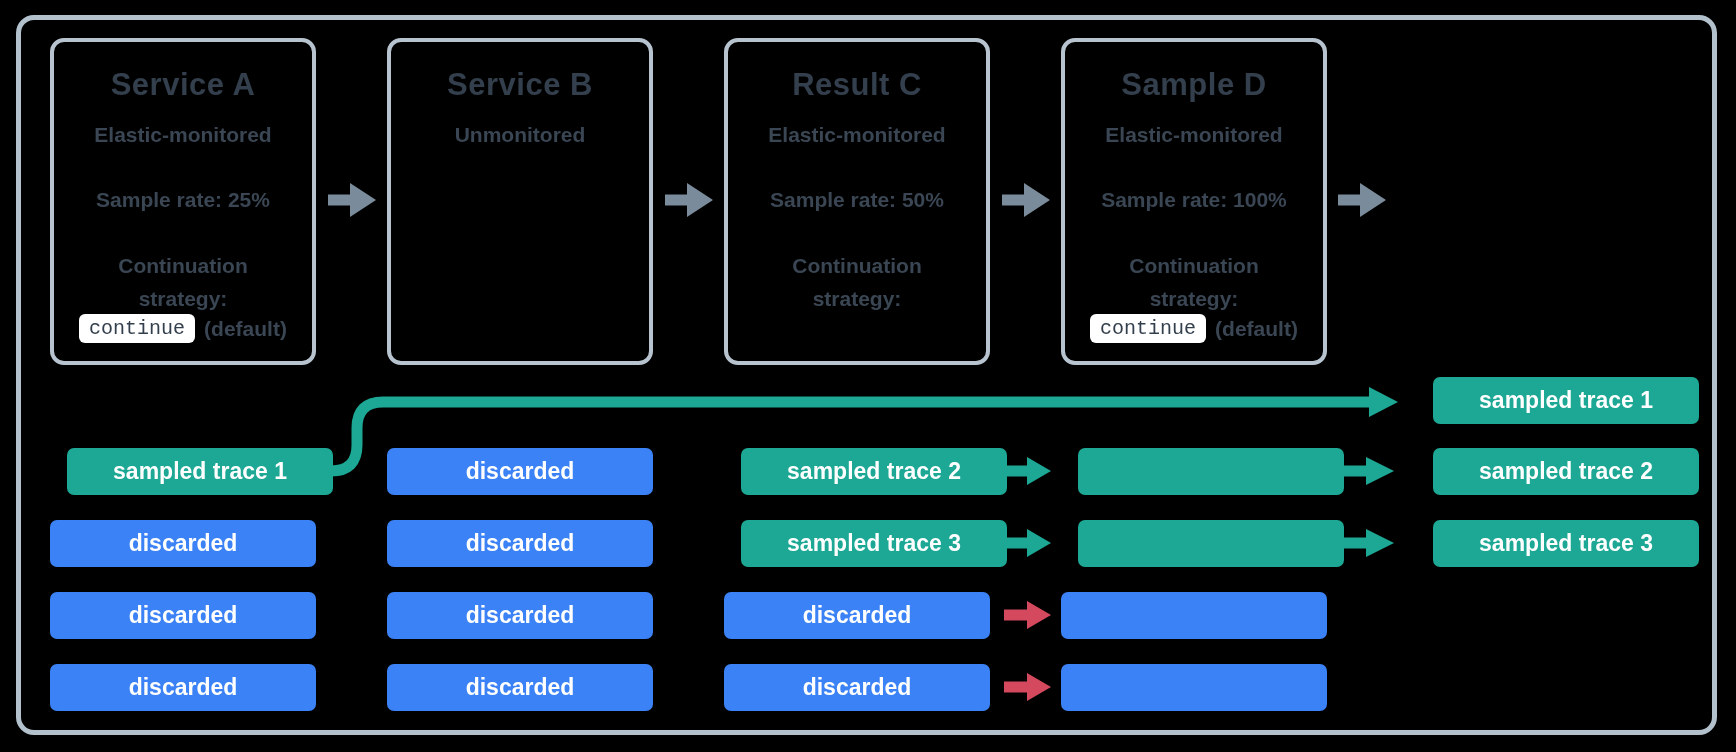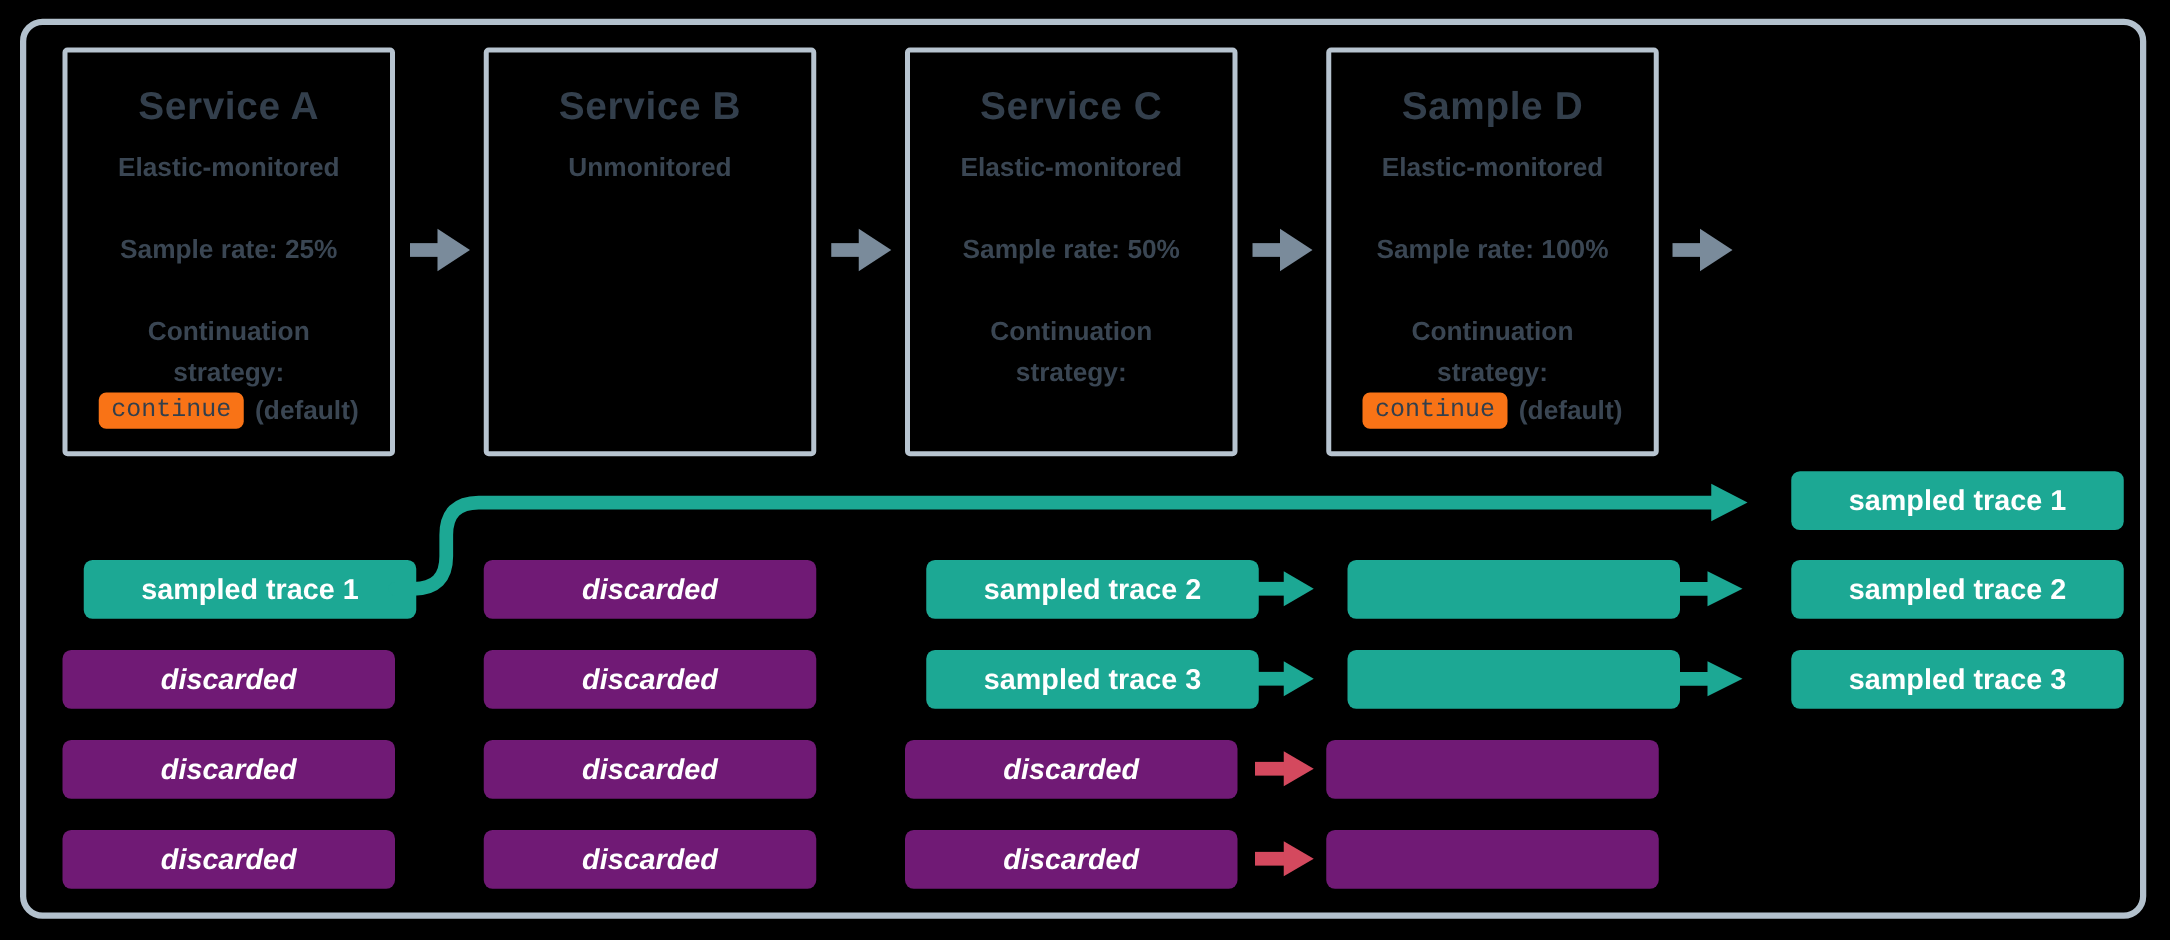--- a/index.html
+++ b/index.html
@@ -1,42 +1,42 @@
 <!DOCTYPE html>
 <html><head>
 <meta charset="utf-8">
 <style>
   html,body{margin:0;padding:0;background:#000;}
   .canvas{position:relative;width:1736px;height:752px;background:#000;
           font-family:"Liberation Sans",sans-serif;overflow:hidden;}
   .outer{position:absolute;left:16px;top:15px;width:1701px;height:720px;
          border:5px solid #B3C1CD;border-radius:18px;box-sizing:border-box;}
   .svc{position:absolute;top:38px;width:266px;height:327px;border:4px solid #B7C4D0;
-       border-radius:4px;box-sizing:border-box;}
+       border-radius:14px;box-sizing:border-box;}
   .svc-a{left:50px}.svc-b{left:387px}.svc-c{left:724px}.svc-d{left:1061px}
   .line{position:absolute;left:0;width:100%;text-align:center;color:#3A4653;font-weight:bold;}
   .svc-title{top:25px;font-size:31px;color:#333F4C;letter-spacing:.5px;}
   .svc-mon{top:81px;font-size:21px;}
   .svc-sample{top:146px;font-size:21px;}
   .svc-cont1{top:212px;font-size:21px;}
   .svc-cont2{top:245px;font-size:21px;}
   .chip-row{position:absolute;top:272px;left:0;width:100%;display:flex;
             justify-content:center;align-items:center;gap:9px;}
   .chip{font-family:"Liberation Mono",monospace;font-size:20px;color:#333F4C;
-        background:#f97316;border-radius:6px;padding:3px 10px;white-space:nowrap;}
+        background:#ffffff;border-radius:6px;padding:3px 10px;white-space:nowrap;}
   .chip-note{font-size:21px;font-weight:bold;color:#3A4653;}
   .chip-note:empty{display:none;}
   .result-box{position:absolute;left:1398px;top:38px;width:302px;height:674px;
               background:#FBF2D3;border:5px solid #F4C02C;border-radius:12px;box-sizing:border-box;}
   .result-title{position:absolute;top:27px;left:0;width:100%;text-align:center;
                 font-size:31px;font-weight:bold;color:#333F4C;}
   .bar{position:absolute;width:266px;height:47px;border-radius:7px;display:flex;
        align-items:center;justify-content:center;color:#FFFFFF;font-size:23px;font-weight:bold;}
   .bar.sampled{background:#1CA894;margin-left:17px;}
-  .bar.discarded{background:#701a75;font-style:italic;}
+  .bar.discarded{background:#3b82f6;}
   .col-a{left:50px}.col-b{left:387px}.col-c{left:724px}.col-d{left:1061px}.col-r{left:1416px}
   .row-0{top:448px}.row-1{top:520px}.row-2{top:592px}.row-3{top:664px}
   .r-row-0{top:377px}.r-row-1{top:448px}.r-row-2{top:520px}
   svg.arrows{position:absolute;left:0;top:0;width:1736px;height:752px;pointer-events:none;}
 </style>
 </head>
 <body>
 
 <div class="canvas">
   <div class="outer"></div>
@@ -52,21 +52,21 @@
       <span class="chip-note">(default)</span>
     </div>
   </div>
 
   <div class="svc svc-b">
     <div class="line svc-title">Service B</div>
     <div class="line svc-mon">Unmonitored</div>
   </div>
 
   <div class="svc svc-c">
-    <div class="line svc-title">Service C</div>
+    <div class="line svc-title">Result C</div>
     <div class="line svc-mon">Elastic-monitored</div>
     <div class="line svc-sample">Sample rate: 50%</div>
     <div class="line svc-cont1">Continuation</div>
     <div class="line svc-cont2">strategy:</div>
   </div>
 
   <div class="svc svc-d">
     <div class="line svc-title">Sample D</div>
     <div class="line svc-mon">Elastic-monitored</div>
     <div class="line svc-sample">Sample rate: 100%</div>

